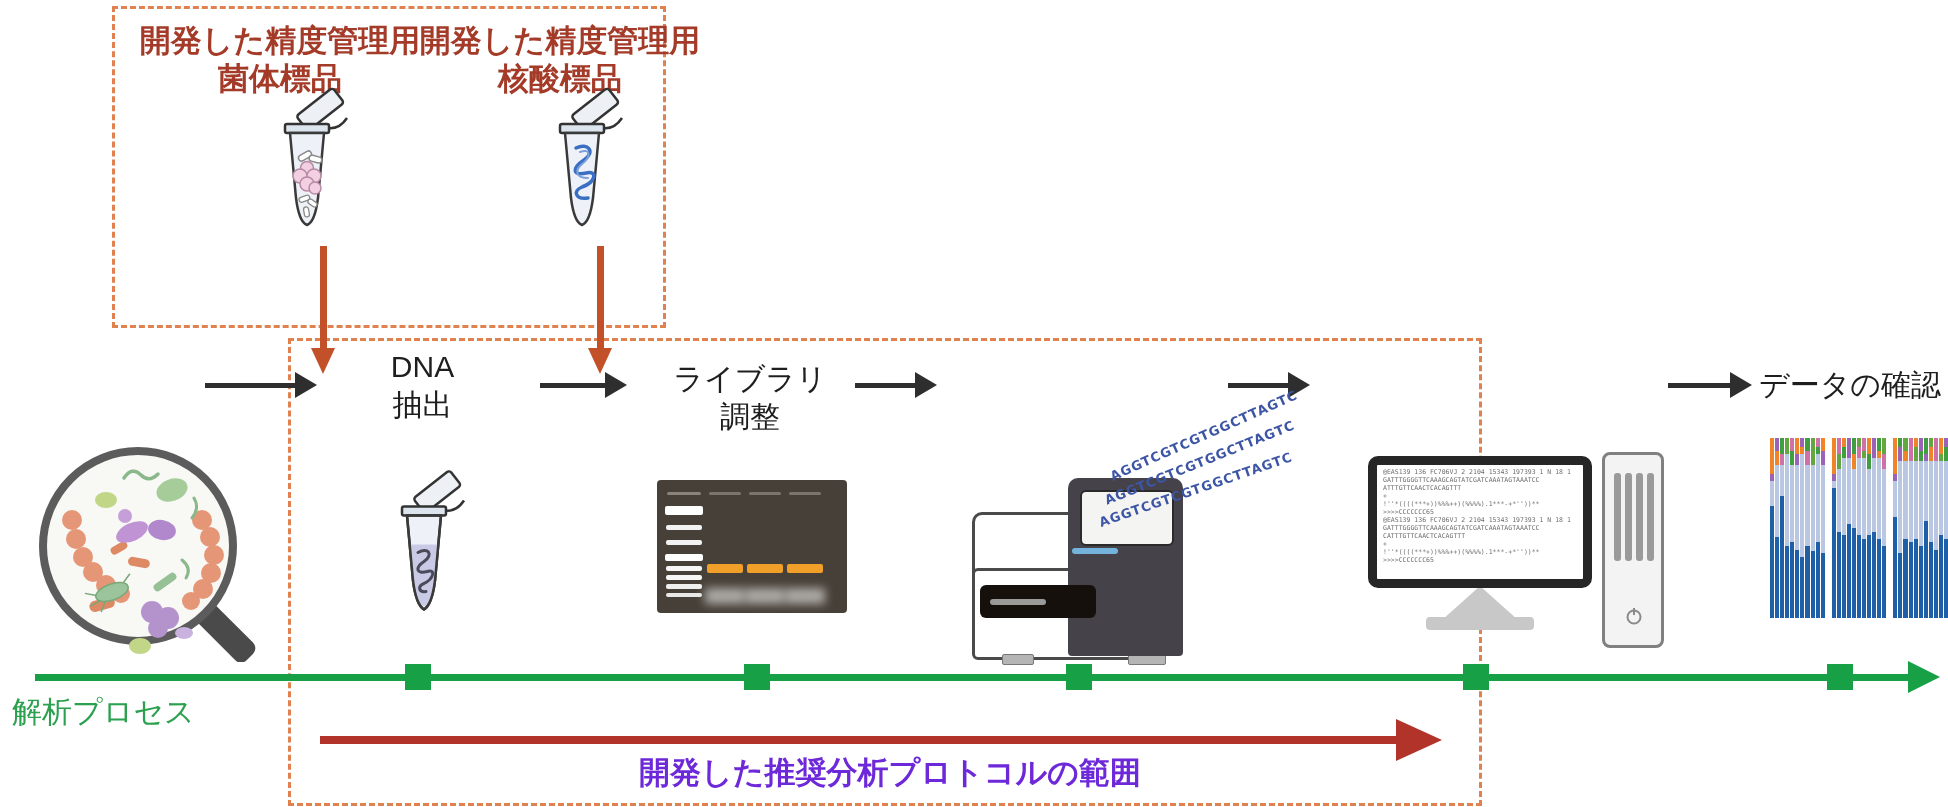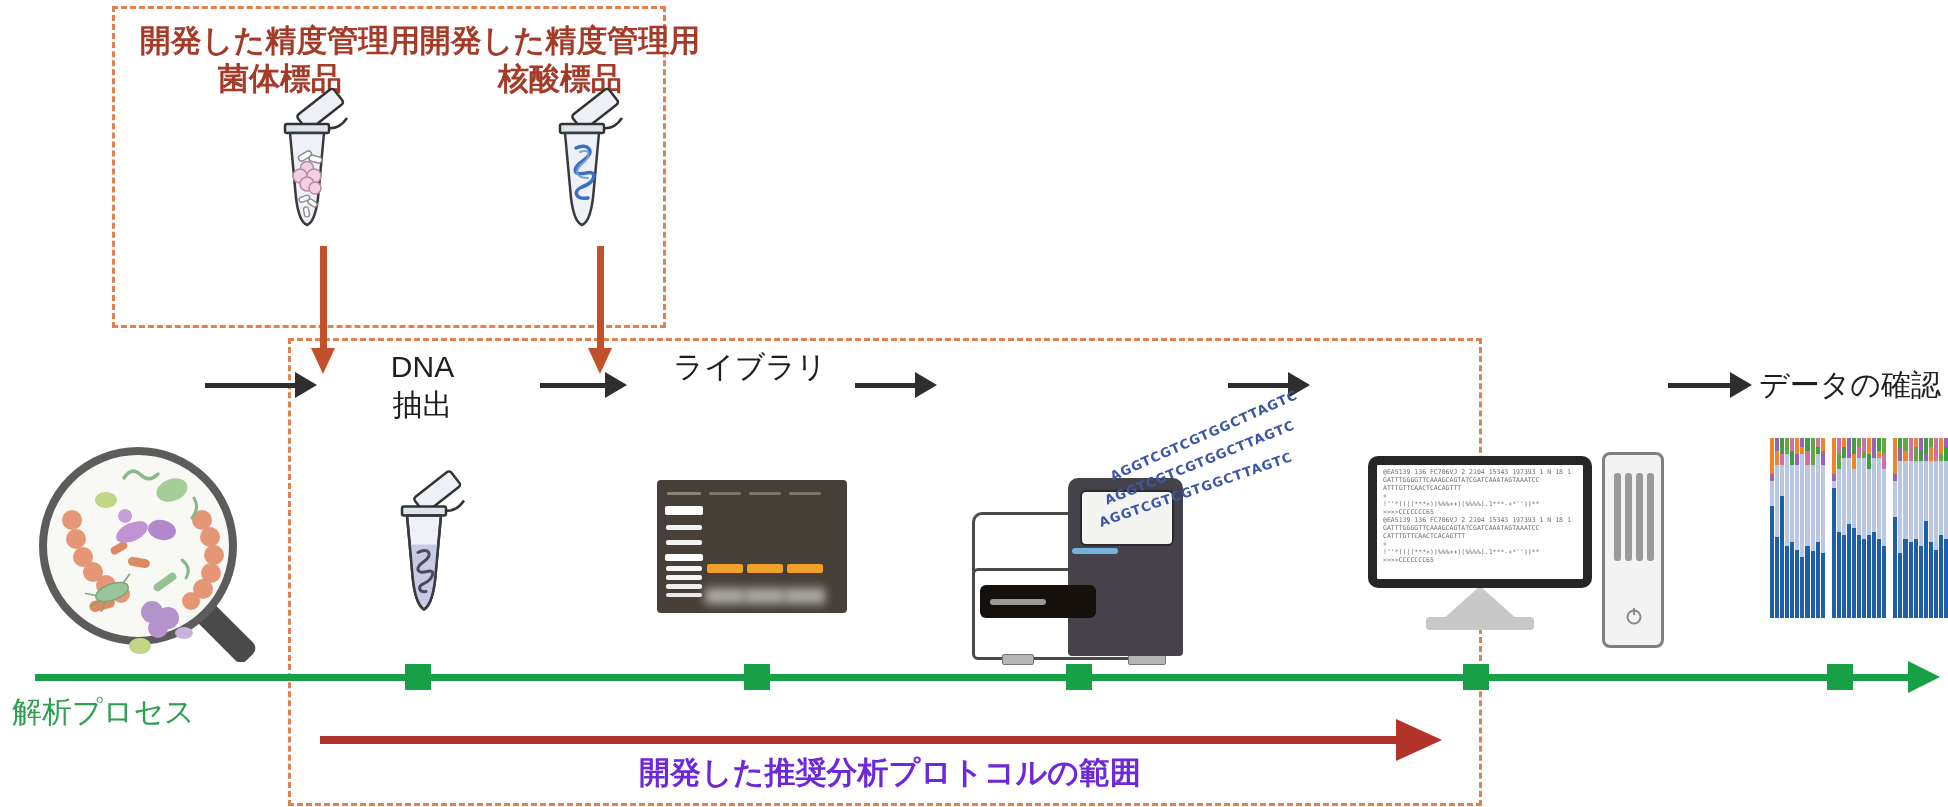--- a/index.html
+++ b/index.html
@@ -112,22 +112,23 @@
 
   <div class="oarrow-line" style="left:320px;top:246px;height:102px;"></div>
   <div class="oarrow-head" style="left:311px;top:348px;"></div>
   <div class="oarrow-line" style="left:597px;top:246px;height:102px;"></div>
   <div class="oarrow-head" style="left:588px;top:348px;"></div>
 
   <div class="steplabel" style="left:330px;top:348px;width:185px;text-align:center;">
     <div>DNA</div>
     <div>抽出</div>
   </div>
-  <div class="steplabel" style="left:655px;top:348px;width:190px;">
+  <div class="steplabel" style="left:655px;top:360px;width:190px;">
     <div>ライブラリ</div>
+    <div>調整</div>
   </div>
   <div class="steplabel" style="left:1752px;top:366px;width:196px;">
     <div>データの確認</div>
   </div>
 
   <div class="barrow-line" style="left:205px;top:383px;width:90px;"></div>
   <div class="barrow-head" style="left:295px;top:372px;"></div>
   <div class="barrow-line" style="left:540px;top:383px;width:65px;"></div>
   <div class="barrow-head" style="left:605px;top:372px;"></div>
   <div class="barrow-line" style="left:855px;top:383px;width:60px;"></div>

